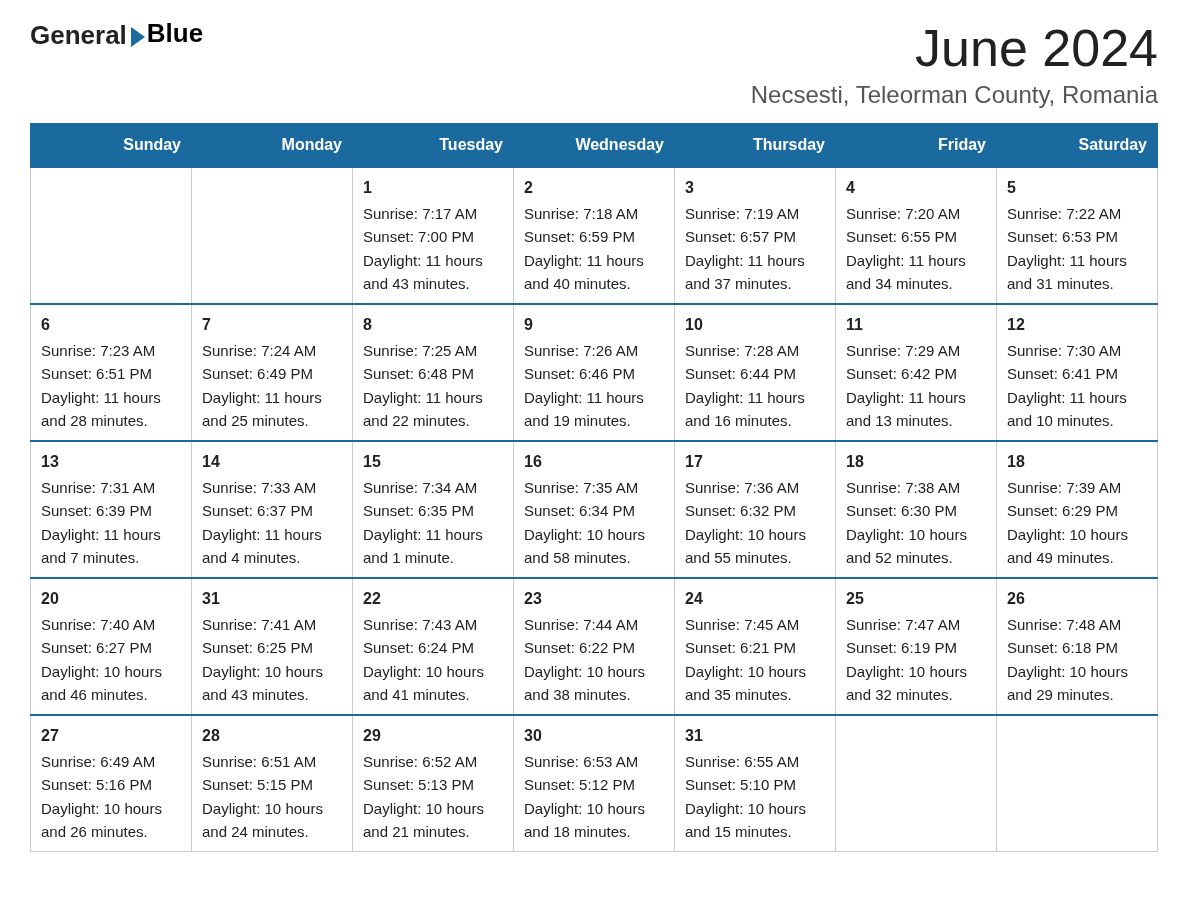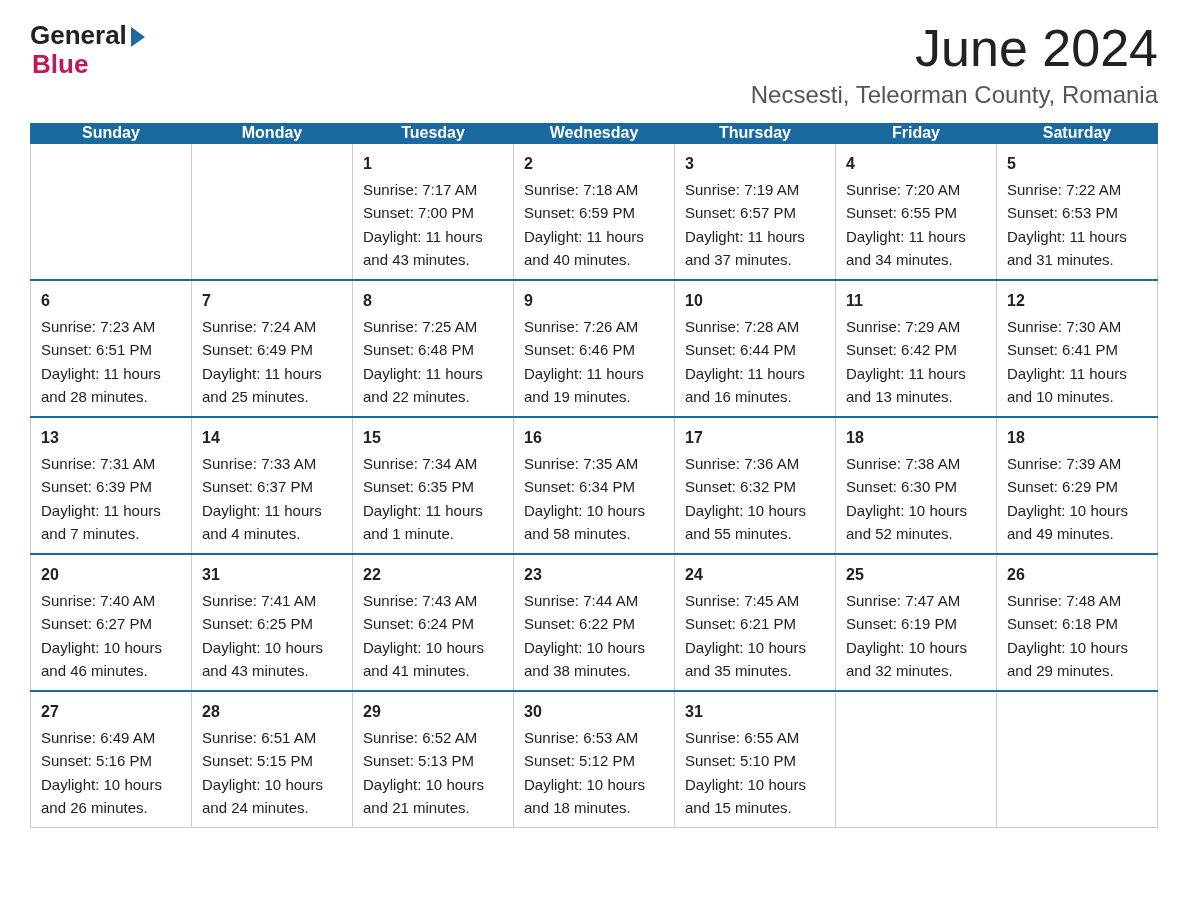--- a/index.html
+++ b/index.html
@@ -12,21 +12,21 @@
       padding: 20px 30px;
     }
     .header-row {
       display: flex;
       justify-content: space-between;
       align-items: flex-start;
       margin-bottom: 6px;
     }
     .logo {
       display: flex;
-      flex-direction: column;
+      flex-direction: row;
       align-items: flex-start;
       text-align: right;
     }
     .logo-top {
       display: flex;
       align-items: center;
     }
     .logo-general {
       font-size: 26px;
       font-weight: bold;
@@ -38,21 +38,21 @@
       height: 0;
       border-left: 14px solid #1a6aa0;
       border-top: 10px solid transparent;
       border-bottom: 10px solid transparent;
       margin-left: 4px;
       margin-top: 2px;
     }
     .logo-blue {
       font-size: 26px;
       font-weight: bold;
-      color: #be185d;
+      color: #000000;
       margin-left: 2px;
     }
     .logo-bottom {
       font-size: 26px;
       font-weight: bold;
       color: #1a6aa0;
       margin-left: 0;
       line-height: 1;
     }
     .title-block {
@@ -72,22 +72,22 @@
     .calendar-table {
       width: 100%;
       border-collapse: collapse;
       margin-top: 14px;
     }
     .calendar-table th {
       background-color: #1a6aa0;
       color: #fff;
       font-size: 16px;
       font-weight: bold;
-      padding: 0 10px;
-      text-align: center;
+      padding: 12px 10px;
+      text-align: right;
       border: 1px solid #1a6aa0;
     }
     .calendar-table td {
       border: 1px solid #aaa;
       vertical-align: top;
       padding: 8px 10px;
       width: 14.28%;
       min-height: 100px;
       font-size: 14px;
       line-height: 1.5;

